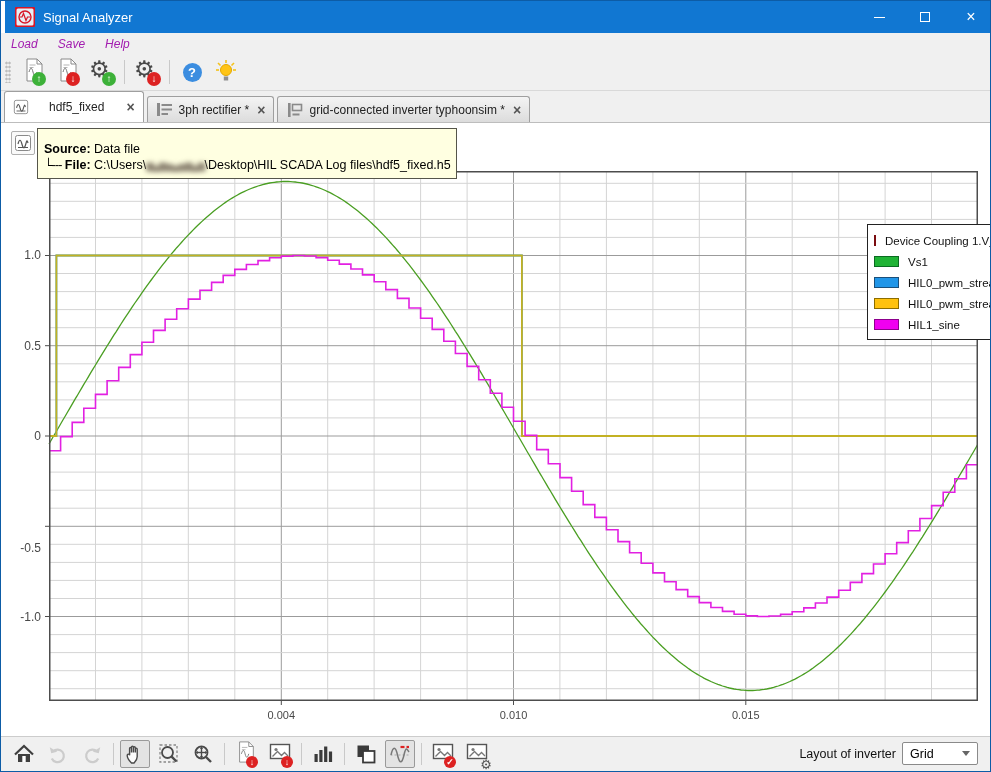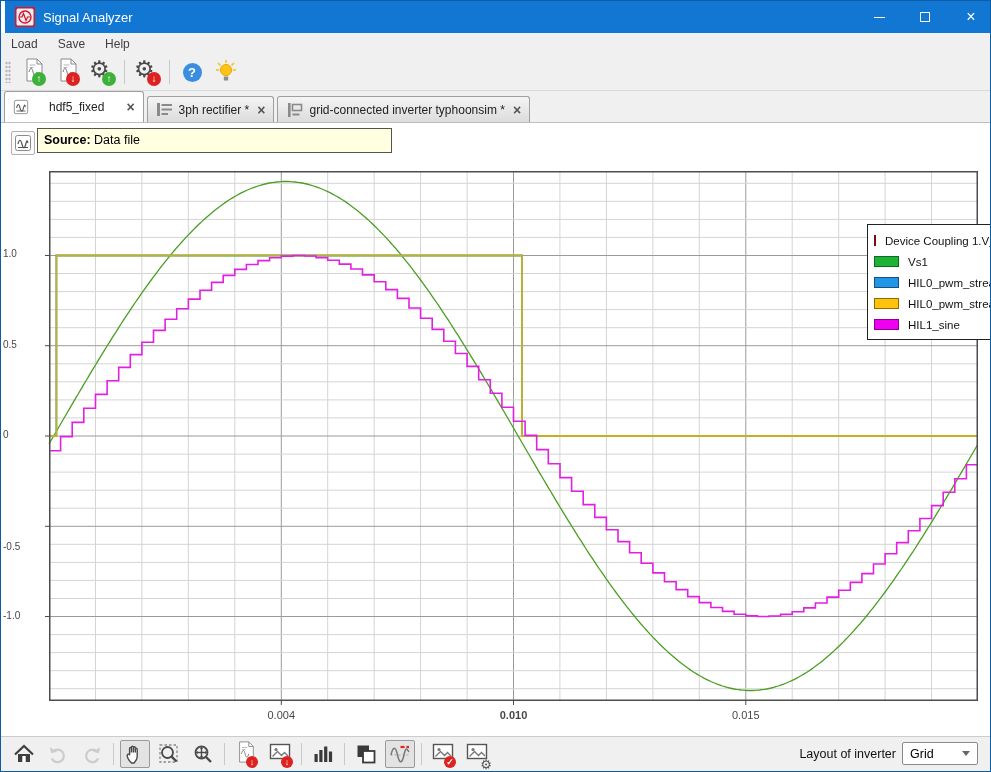--- a/index.html
+++ b/index.html
@@ -13,21 +13,21 @@
   .app-icon { width:20px; height:20px; margin-left:10px; }
   .title-text { color:#ffffff; font-size:13px; margin-left:8px; }
   .win-controls { position:absolute; right:0; top:0; height:32px; display:flex; }
   .win-btn { width:46px; height:32px; display:flex; align-items:center; justify-content:center; color:#fff; }
   .glyph-min { width:11px; height:1px; background:#fff; }
   .glyph-max { width:10px; height:10px; border:1px solid #fff; }
   .glyph-close { font-size:16px; line-height:16px; }
 
   
   .menubar { position:absolute; left:0; top:32px; width:100%; height:21px; background:#f0f0f0;
-             display:flex; align-items:center; font-size:12px; color:#404040; }
+             display:flex; align-items:center; font-size:12px; color:#a21caf;font-style:italic; }
   .menu-item { padding:3px 10px; }
 
   
   .toolbar-top { position:absolute; left:0; top:53px; width:100%; height:37px; background:#f0f0f0;
                  border-bottom:1px solid #d9d9d9; display:flex; align-items:center; }
   .grip { width:6px; height:22px; margin-left:4px; margin-right:6px;
           background-image:radial-gradient(#bdbdbd 1px, transparent 1.2px);
           background-size:3px 4px; }
   .tb-btn { position:relative; width:32px; height:32px; margin:0 1px; display:flex;
             align-items:center; justify-content:center; }
@@ -49,32 +49,32 @@
   .tab.active { height:31px; background:#ffffff; position:relative; z-index:3;gap:20px; }
   .tab .close { font-size:14px; font-weight:bold; color:#555; margin-left:2px; }
 
   
   .content { position:absolute; left:0; top:122px; width:100%; height:615px; background:#ffffff; }
   .tree-toggle { position:absolute; left:10px; top:8px; width:24px; height:24px;
                  border:1px solid #b0b0b0; border-radius:2px; background:#fafafa;
                  display:flex; align-items:center; justify-content:center; }
   .plot { position:absolute; left:48px; top:48px; width:929px; height:530px; }
   .plot svg { position:absolute; left:0; top:0; }
-  .ylabel { position:absolute; width:38px; font-size:10px; color:#484848; }
+  .ylabel { position:absolute; width:38px; text-align:right; font-size:12px; color:#484848; }
   .xlabel { position:absolute; width:50px; text-align:center; font-size:11px; color:#484848; }
   .legend { position:absolute; left:818px; top:53px; width:152px; background:#ffffff;
             border:1px solid #222; padding:5px 6px 4px 6px; z-index:2; }
   .legend-row { display:flex; align-items:center; height:21px; }
   .legend-swatch { width:25px; height:11px; margin-right:9px; }
   .legend-label { font-size:11.5px; color:#111; white-space:nowrap; }
 
   
-  .tooltip { position:absolute; left:36px; top:5px; width:355px; background:#ffffe1;
+  .tooltip { position:absolute; left:36px; top:5px; width:420px; background:#ffffe1;
              border:1px solid #55554a; z-index:5; font-size:12.5px; color:#000;
-             padding:3px 6px 4px 6px; line-height:16px; white-space:nowrap; }
+             padding:12px 6px 4px 6px; line-height:16px; white-space:nowrap; }
   .tooltip b { font-weight:bold; }
   .tt-prefix { letter-spacing:-1px; }
   .redacted { filter:blur(2.5px); color:#8d8472; font-size:10px; letter-spacing:-1px; }
 
   
   .toolbar-bottom { position:absolute; left:0; bottom:0; width:100%; height:35px; background:#f0f0f0;
                     border-top:1px solid #cccccc; display:flex; align-items:center; padding-left:6px; }
   .bb-btn { position:relative; width:30px; height:28px; margin:0 2px; display:flex;
             align-items:center; justify-content:center; border:1px solid transparent; border-radius:2px; }
   .bb-btn.pressed { border-color:#9a9a9a; background:#e3e3e3; }
@@ -299,26 +299,27 @@
           </div>
         </div>
     </div>
     <div id="axis-labels">
         <div class="ylabel" style="left: 2px; top: 125.482px;">1.0</div>
         <div class="ylabel" style="left: 2px; top: 215.741px;">0.5</div>
         <div class="ylabel" style="left: 2px; top: 306px;">0</div>
         <div class="ylabel" style="left: 2px; top: 418px;">-0.5</div>
         <div class="ylabel" style="left: 2px; top: 486.518px;">-1.0</div>
         <div class="xlabel" style="left: 255.25px; top: 586px;">0.004</div>
-        <div class="xlabel" style="left: 487.5px; top: 586px; font-weight: bold;">0.010</div>
+        <div class="xlabel" style="left: 487.5px; top: 586px;">0.010</div>
         <div class="xlabel" style="left: 719.75px; top: 586px;">0.015</div>
       </div>
 
     <div class="tooltip">
       <div><b>Source:</b> <span>Data file</span></div>
+      <div><span class="tt-prefix">└---</span> <b>File:</b> <span>C:\Users\</span><span class="redacted">▆▄▆▅▄▅▆▄▆</span><span>\Desktop\HIL SCADA Log files\hdf5_fixed.h5</span></div>
     </div>
   </div>
 
   <div class="toolbar-bottom">
     <div id="bb-buttons" style="display:flex;align-items:center;">
         <div class="bb-btn">
           <svg width="24" height="24" viewBox="0 0 24 24">
             <path d="M3 12.5 12 4l9 8.5" fill="none" stroke="#3f3f3f" stroke-width="2.2"></path>
             <path d="M6 12v8h12v-8" fill="#3f3f3f"></path>
             <rect x="10.3" y="14" width="3.4" height="6" fill="#fff"></rect>

